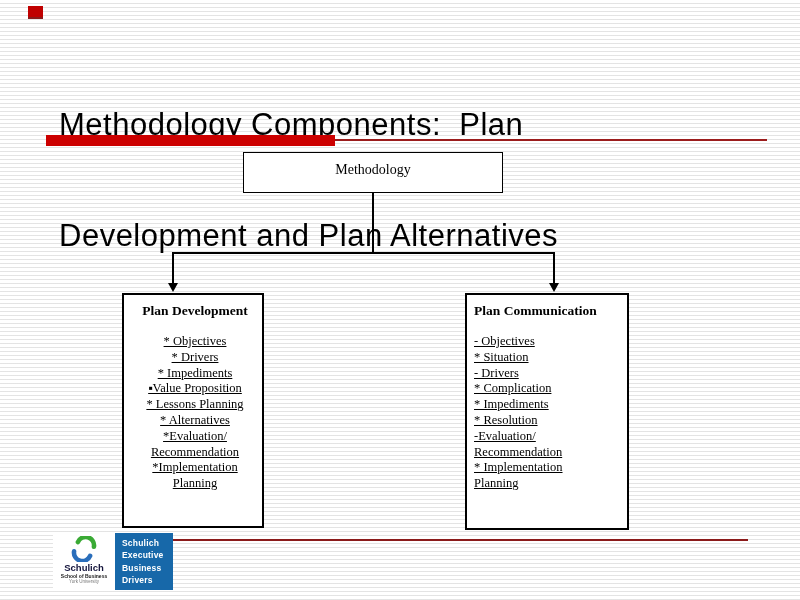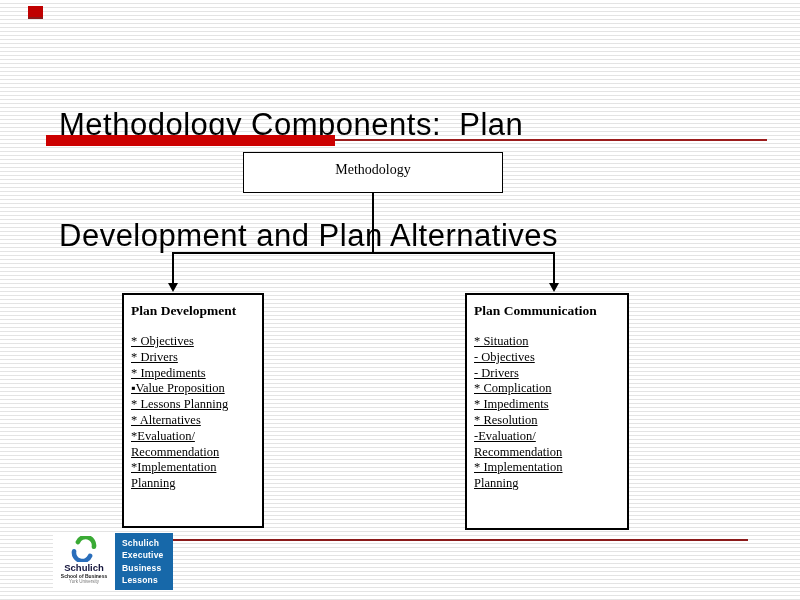--- a/index.html
+++ b/index.html
@@ -15,21 +15,21 @@
     background:#c00000; border-bottom:2px solid #8b1a1a; }
   .title { position:absolute; left:59px; top:32px; color:#000;
     font-size:31px; line-height:37px; letter-spacing:0.5px; white-space:pre; }
   .rule-thin-top { position:absolute; left:46px; top:139px; width:721px; height:2px; background:#9b1c1c; }
   .rule-bar { position:absolute; left:46px; top:135px; width:289px; height:11px; background:#cc0000; }
 
   .fc-box { position:absolute; background:#fff; border:2px solid #000;
     font-family:"Liberation Serif", serif; color:#000; }
   .fc-root { left:243px; top:152px; width:260px; height:41px; border-width:1px;
     text-align:center; padding-top:9px; font-weight:normal; font-size:14px; }
-  .fc-left  { left:122px; top:293px; width:142px; height:235px; padding:8px 3px 0 7px; }
+  .fc-left  { left:122px; top:293px; width:142px; height:235px; padding:8px 3px 0 7px;text-align:center; }
   .fc-right { left:465px; top:293px; width:164px; height:237px; padding:8px 3px 0 7px; }
   .fc-box .box-title { font-weight:bold; font-size:13.5px; margin-bottom:15px; }
   .box-item { font-size:12.5px; line-height:15.8px; white-space:pre;text-decoration:underline; }
 
   .line { position:absolute; background:#000; }
   .v-stem  { left:372px; top:193px; width:1.5px; height:60px; }
   .h-rail  { left:172px; top:252px; width:383px; height:1.5px; }
   .v-drop-left  { left:172px; top:252px; width:1.5px; height:33px; }
   .v-drop-right { left:553px; top:252px; width:1.5px; height:33px; }
   .arrow-down { position:absolute; width:0; height:0;
@@ -88,22 +88,22 @@
         <div class="box-item">*Evaluation/</div>
         <div class="box-item">Recommendation</div>
         <div class="box-item">*Implementation</div>
         <div class="box-item">Planning</div>
       </div>
   </div>
 
   <div class="fc-box fc-right">
     <div class="box-title">Plan Communication</div>
     <div>
+        <div class="box-item">- Objectives</div>
         <div class="box-item">* Situation</div>
-        <div class="box-item">- Objectives</div>
         <div class="box-item">- Drivers</div>
         <div class="box-item">* Complication</div>
         <div class="box-item">* Impediments</div>
         <div class="box-item">* Resolution</div>
         <div class="box-item">-Evaluation/</div>
         <div class="box-item">Recommendation</div>
         <div class="box-item">* Implementation</div>
         <div class="box-item">Planning</div>
       </div>
   </div>
@@ -117,17 +117,17 @@
         <path d="M4,20 A11,11 0 0 0 25,26" fill="none" stroke="#2a6ebb" stroke-width="6" stroke-linecap="round"></path>
       </svg>
       <div class="logo-brand">Schulich</div>
       <div class="logo-sub1">School of Business</div>
       <div class="logo-sub2">York University</div>
     </div>
     <div class="logo-blue">
         <div class="unit-line">Schulich</div>
         <div class="unit-line">Executive</div>
         <div class="unit-line">Business</div>
-        <div class="unit-line">Lessons</div>
+        <div class="unit-line">Drivers</div>
       </div>
   </div>
 
 </div>
 
 </body></html>

